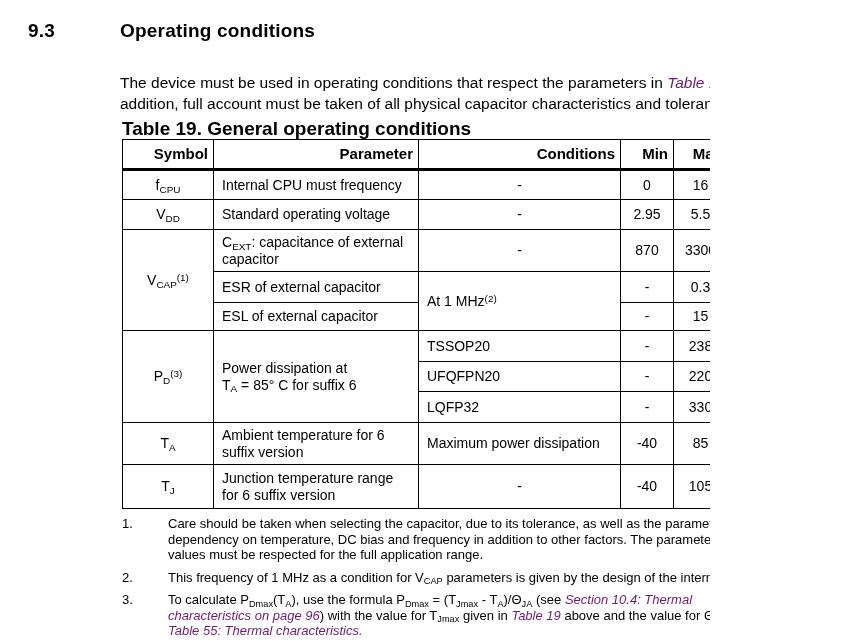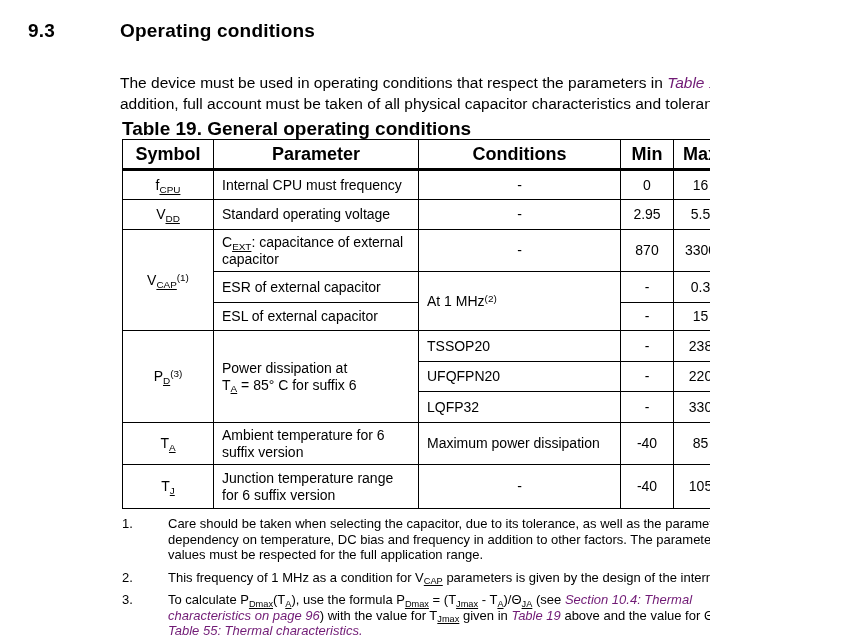--- a/index.html
+++ b/index.html
@@ -58,26 +58,26 @@
   }
   .cond-table th, .cond-table td {
     border: 1.5px solid #000000;
     padding: 2px 5px;
     vertical-align: middle;
     overflow: hidden;
   }
   .cond-table thead th {
     border-bottom: 3px solid #000000;
     font-weight: bold;
-    text-align: center;
-    font-size: 18px;
+    text-align: right;
+    font-size: 15px;
   }
   td.c { text-align: center; }
   td.l { text-align: left; padding-left: 8px; }
-  sub { font-size: 71%; vertical-align: baseline; position: relative; top: 0.28em; line-height: 0; text-decoration: underline; }
+  sub { font-size: 71%; vertical-align: baseline; position: relative; top: 0.28em; line-height: 0; }
   sup { font-size: 71%; vertical-align: baseline; position: relative; top: -0.42em; line-height: 0; }
   
   .footnotes {
     position: absolute;
     top: 516px;
     left: 122px;
     width: 700px;
     font-size: 13px;
     line-height: 15.5px;
   }

